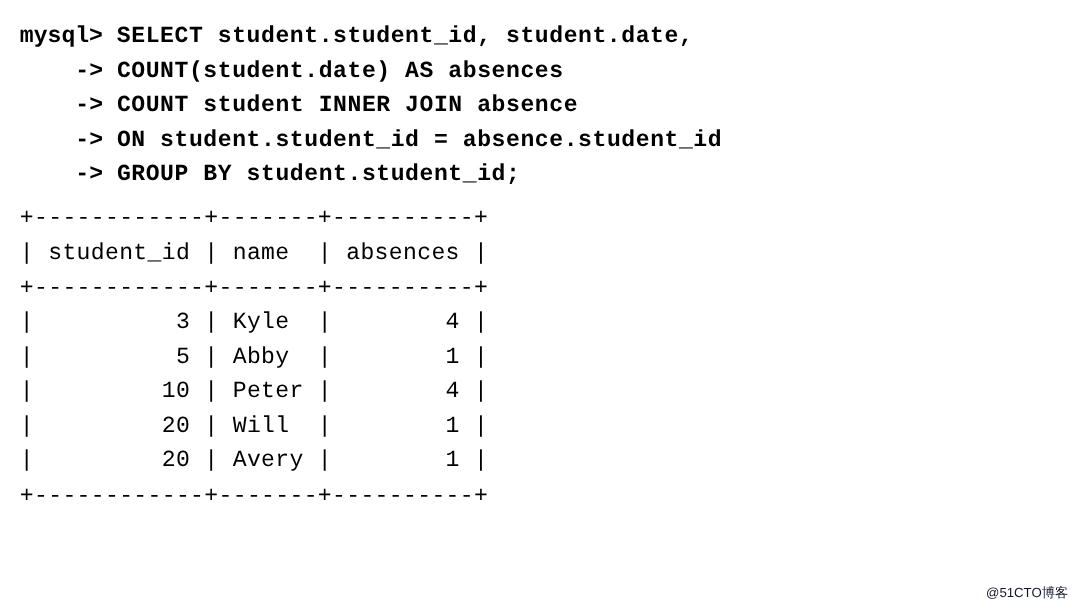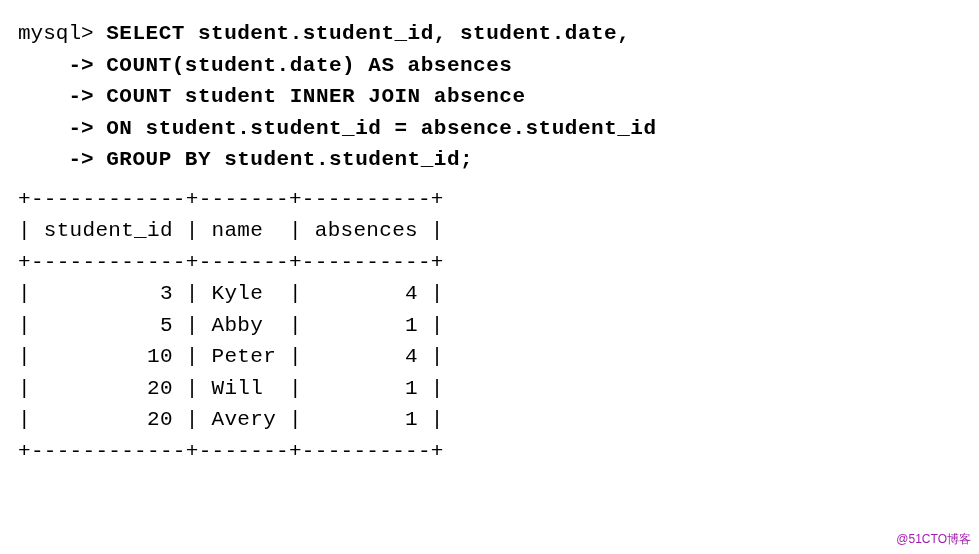--- a/index.html
+++ b/index.html
@@ -12,42 +12,42 @@
       color: #000;
       width: 979px;
       height: 554px;
       box-sizing: border-box;
       position: relative;
     }
     .query-block {
       white-space: pre;
     }
     .prompt {
-      font-weight: normal;
+      font-weight: bold;
     }
     .sql {
       font-weight: 900;
       letter-spacing: 0.5px;
     }
     .cont {
       font-weight: 900;
     }
     .result-block {
       white-space: pre;
       font-weight: normal;
       margin-top: 8px;
       letter-spacing: 0.3px;
     }
     .watermark {
       position: absolute;
       right: 8px;
       bottom: 6px;
       font-family: Arial, sans-serif;
       font-size: 12px;
-      color: #a21caf;
+      color: #0f172a;
       letter-spacing: 0;
     }
   </style>
 </head>
 <body>
 
 <div class="query-block"><span class="prompt">mysql&gt;</span> <span class="sql">SELECT student.student_id, student.date,</span>
     <span class="cont">-&gt;</span> <span class="sql">COUNT(student.date) AS absences</span>
     <span class="cont">-&gt;</span> <span class="sql">COUNT student INNER JOIN absence</span>
     <span class="cont">-&gt;</span> <span class="sql">ON student.student_id = absence.student_id</span>

